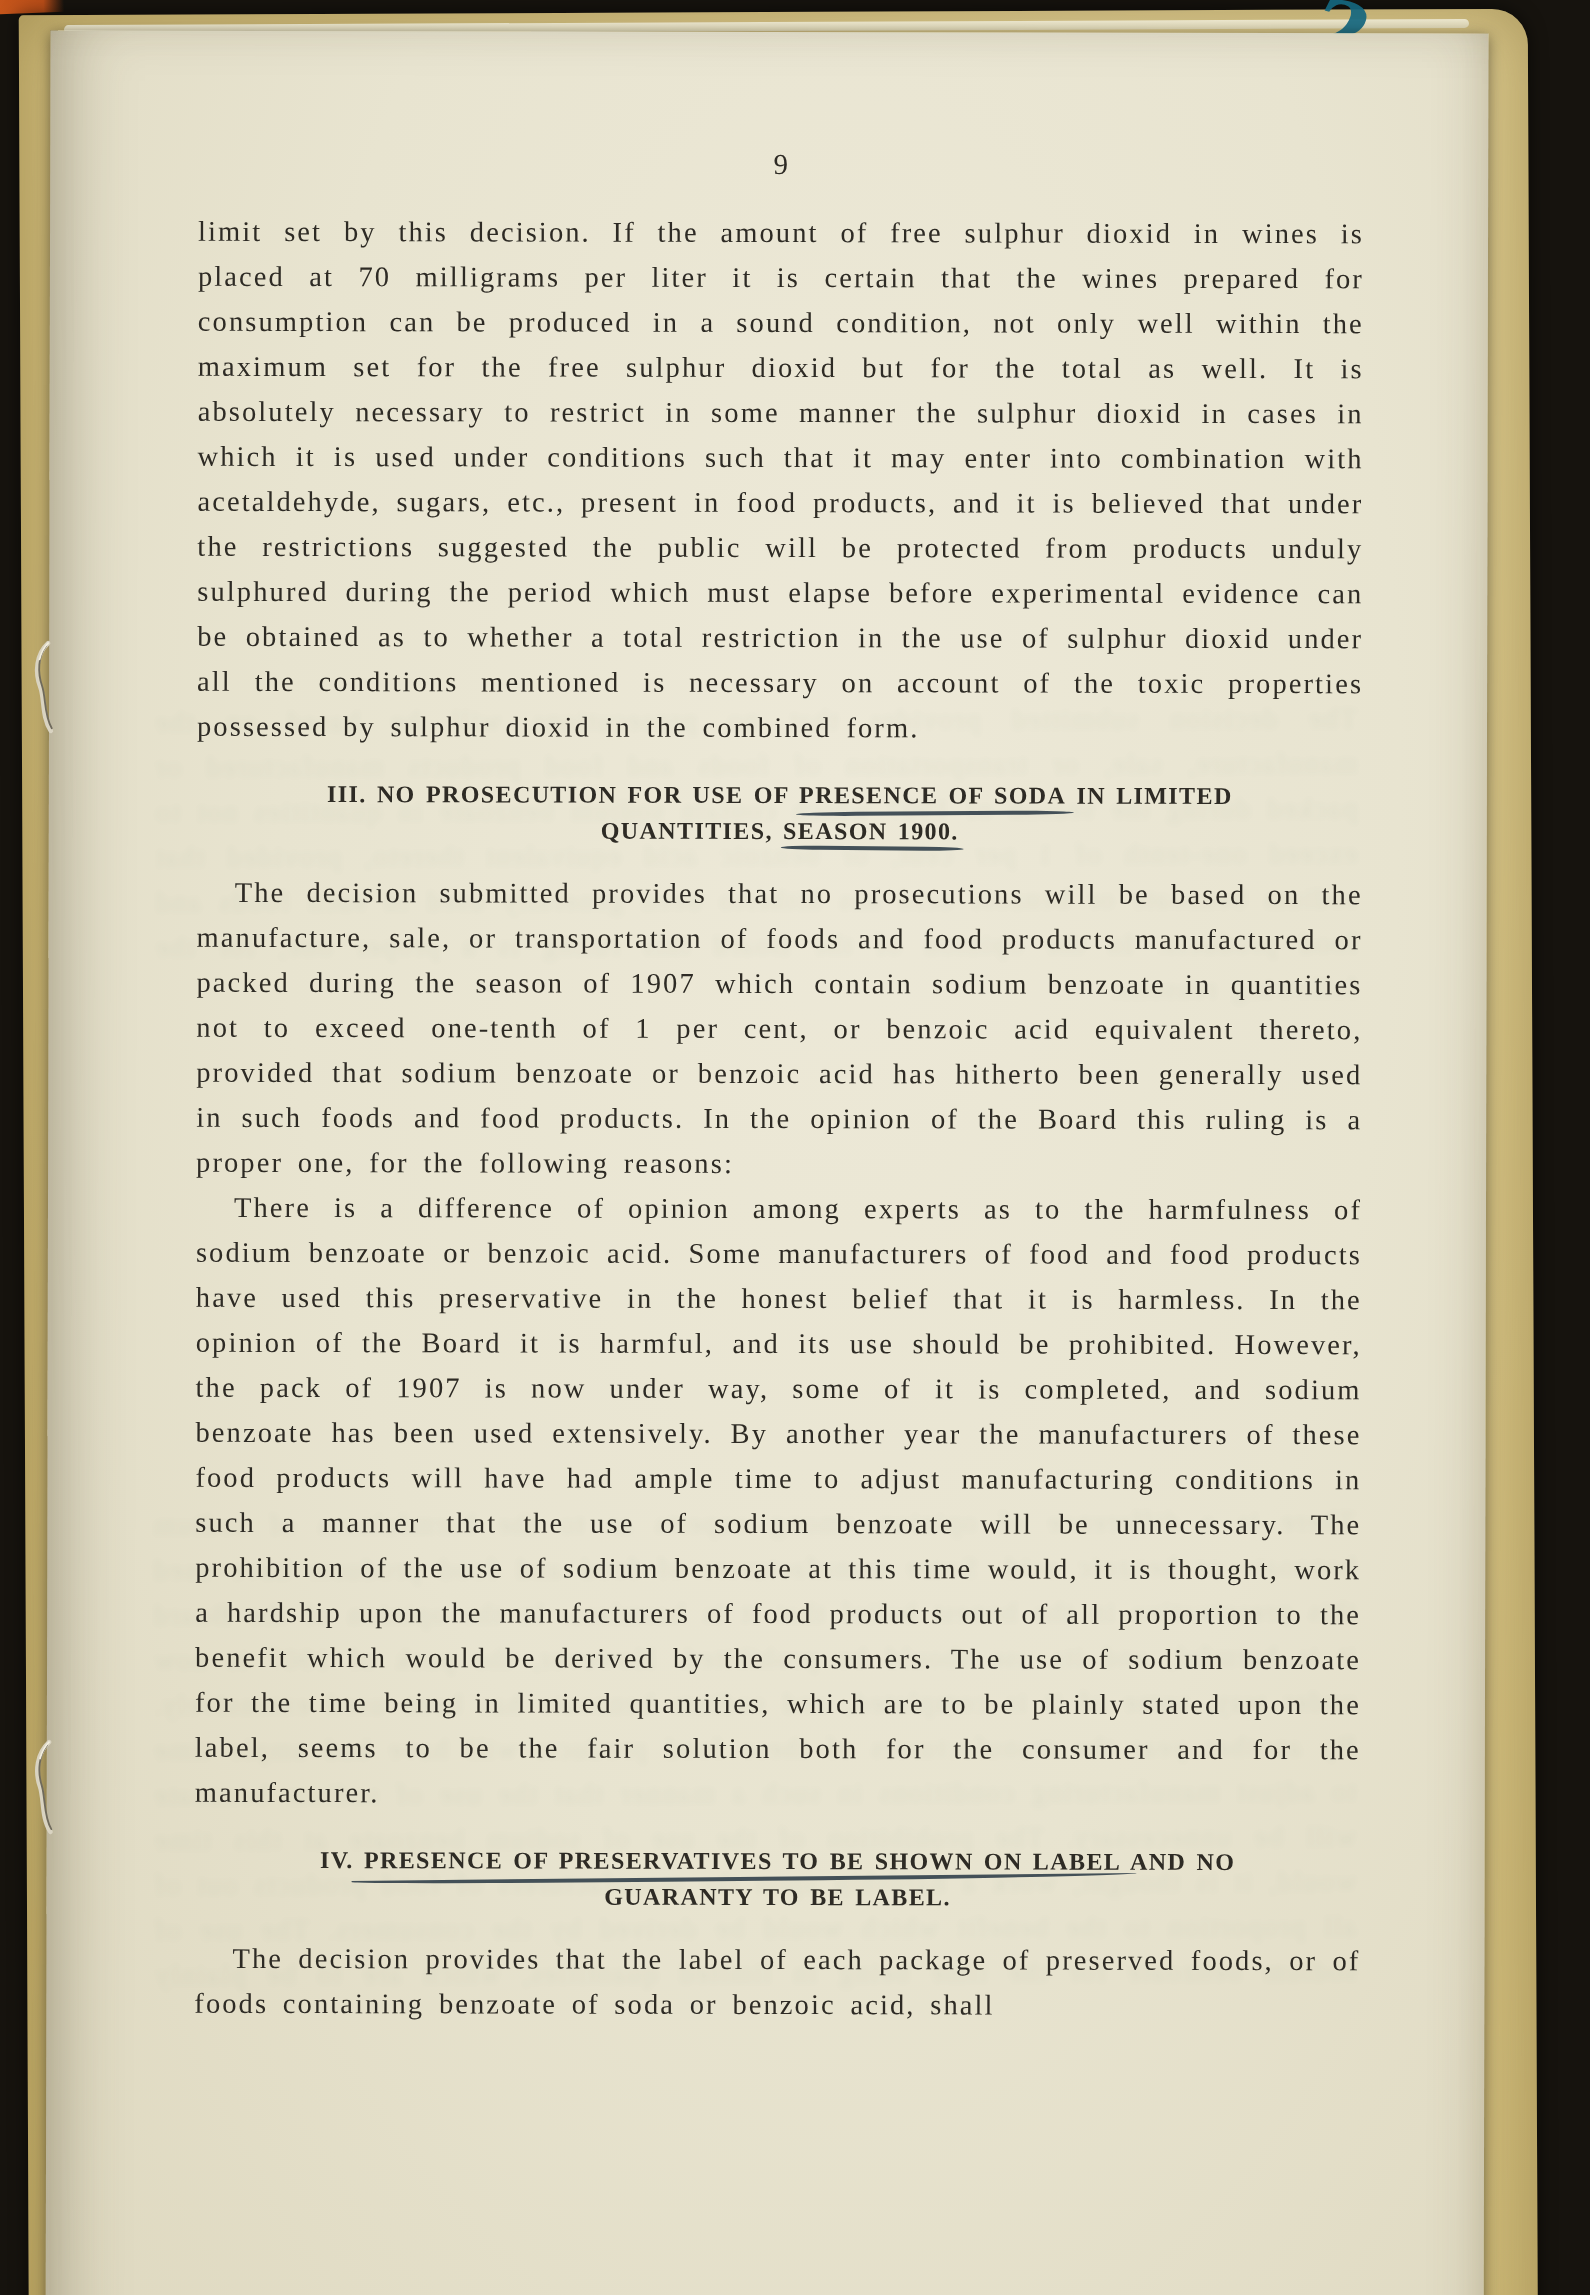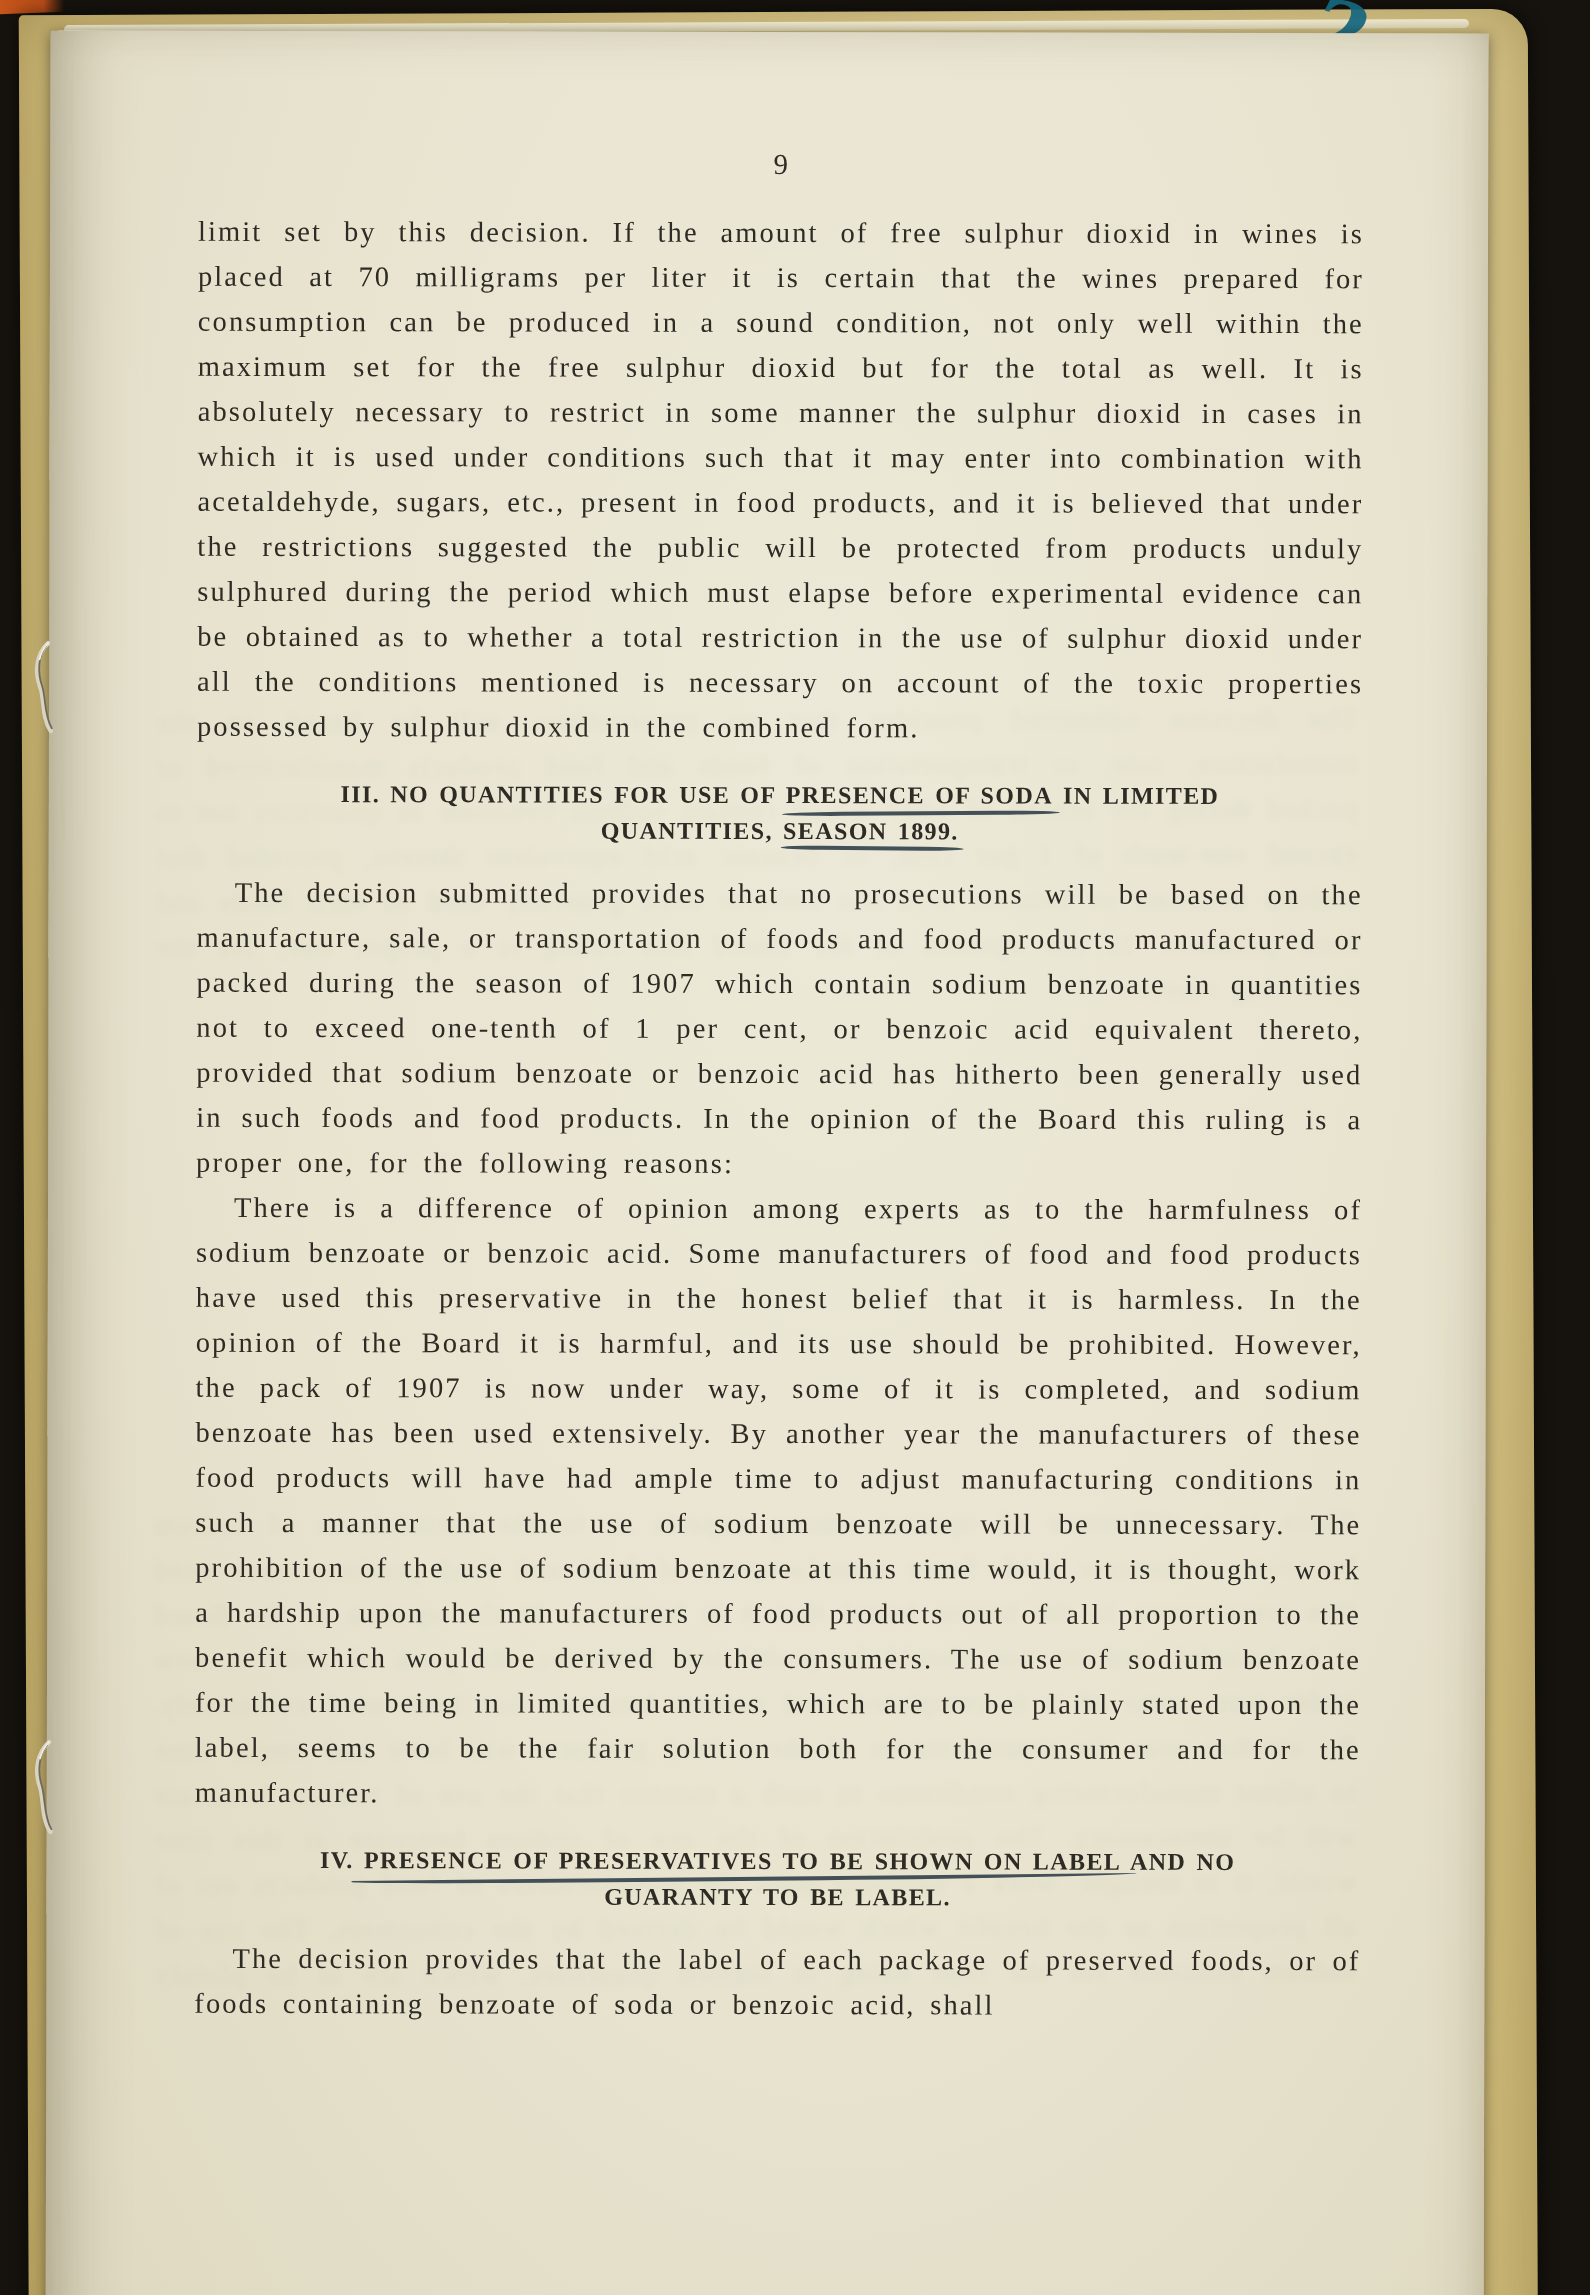--- a/index.html
+++ b/index.html
@@ -138,22 +138,22 @@
     <div class="bleed bleed-1">The decision submitted provides that no prosecutions will be based on the manufacture, sale, or transportation of foods and food products manufactured or packed during the season of 1907 which contain sodium benzoate in quantities not to exceed one-tenth of 1 per cent, or benzoic acid equivalent thereto, provided that sodium benzoate or benzoic acid has hitherto been generally used in such foods and food products. In the opinion of the Board this ruling is a proper one, for the following reasons:</div>
     <div class="bleed bleed-2">There is a difference of opinion among experts as to the harmfulness of sodium benzoate or benzoic acid. Some manufacturers of food and food products have used this preservative in the honest belief that it is harmless. In the opinion of the Board it is harmful, and its use should be prohibited. However, the pack of 1907 is now under way, some of it is completed, and sodium benzoate has been used extensively. By another year the manufacturers of these food products will have had ample time to adjust manufacturing conditions in such a manner that the use of sodium benzoate will be unnecessary. The prohibition of the use of sodium benzoate at this time would, it is thought, work a hardship upon the manufacturers of food products out of all proportion to the benefit which would be derived by the consumers. The use of sodium benzoate for the time being in limited quantities, which are to be plainly stated upon the label, seems to be the fair solution both for the consumer and for the manufacturer.</div>
 
     <div class="content">
 
       <div class="page-number">9</div>
 
       <p class="para">limit set by this decision. If the amount of free sulphur dioxid in wines is placed at 70 milligrams per liter it is certain that the wines prepared for consumption can be produced in a sound condition, not only well within the maximum set for the free sulphur dioxid but for the total as well. It is absolutely necessary to restrict in some manner the sulphur dioxid in cases in which it is used under conditions such that it may enter into combination with acetaldehyde, sugars, etc., present in food products, and it is believed that under the restrictions suggested the public will be protected from products unduly sulphured during the period which must elapse before experimental evidence can be obtained as to whether a total restriction in the use of sulphur dioxid under all the conditions mentioned is necessary on account of the toxic properties possessed by sulphur dioxid in the combined form.</p>
 
       <div class="heading">
-        <div class="h-line"><span>III. NO QUANTITIES FOR USE OF </span><span class="u u-a">PRESENCE OF SODA</span><span> IN LIMITED</span></div>
-        <div class="h-line"><span>QUANTITIES, </span><span class="u u-b">SEASON 1899.</span></div>
+        <div class="h-line"><span>III. NO PROSECUTION FOR USE OF </span><span class="u u-a">PRESENCE OF SODA</span><span> IN LIMITED</span></div>
+        <div class="h-line"><span>QUANTITIES, </span><span class="u u-b">SEASON 1900.</span></div>
       </div>
 
       <p class="para indent">The decision submitted provides that no prosecutions will be based on the manufacture, sale, or transportation of foods and food products manufactured or packed during the season of 1907 which contain sodium benzoate in quantities not to exceed one-tenth of 1 per cent, or benzoic acid equivalent thereto, provided that sodium benzoate or benzoic acid has hitherto been generally used in such foods and food products. In the opinion of the Board this ruling is a proper one, for the following reasons:</p>
 
       <p class="para indent">There is a difference of opinion among experts as to the harmfulness of sodium benzoate or benzoic acid. Some manufacturers of food and food products have used this preservative in the honest belief that it is harmless. In the opinion of the Board it is harmful, and its use should be prohibited. However, the pack of 1907 is now under way, some of it is completed, and sodium benzoate has been used extensively. By another year the manufacturers of these food products will have had ample time to adjust manufacturing conditions in such a manner that the use of sodium benzoate will be unnecessary. The prohibition of the use of sodium benzoate at this time would, it is thought, work a hardship upon the manufacturers of food products out of all proportion to the benefit which would be derived by the consumers. The use of sodium benzoate for the time being in limited quantities, which are to be plainly stated upon the label, seems to be the fair solution both for the consumer and for the manufacturer.</p>
 
       <div class="heading">
         <div class="h-line"><span>IV. </span><span class="u u-c">PRESENCE OF PRESERVATIVES TO BE SHOWN ON LABEL</span><span> AND NO</span></div>
         <div class="h-line"><span>GUARANTY TO BE LABEL.</span></div>
       </div>

